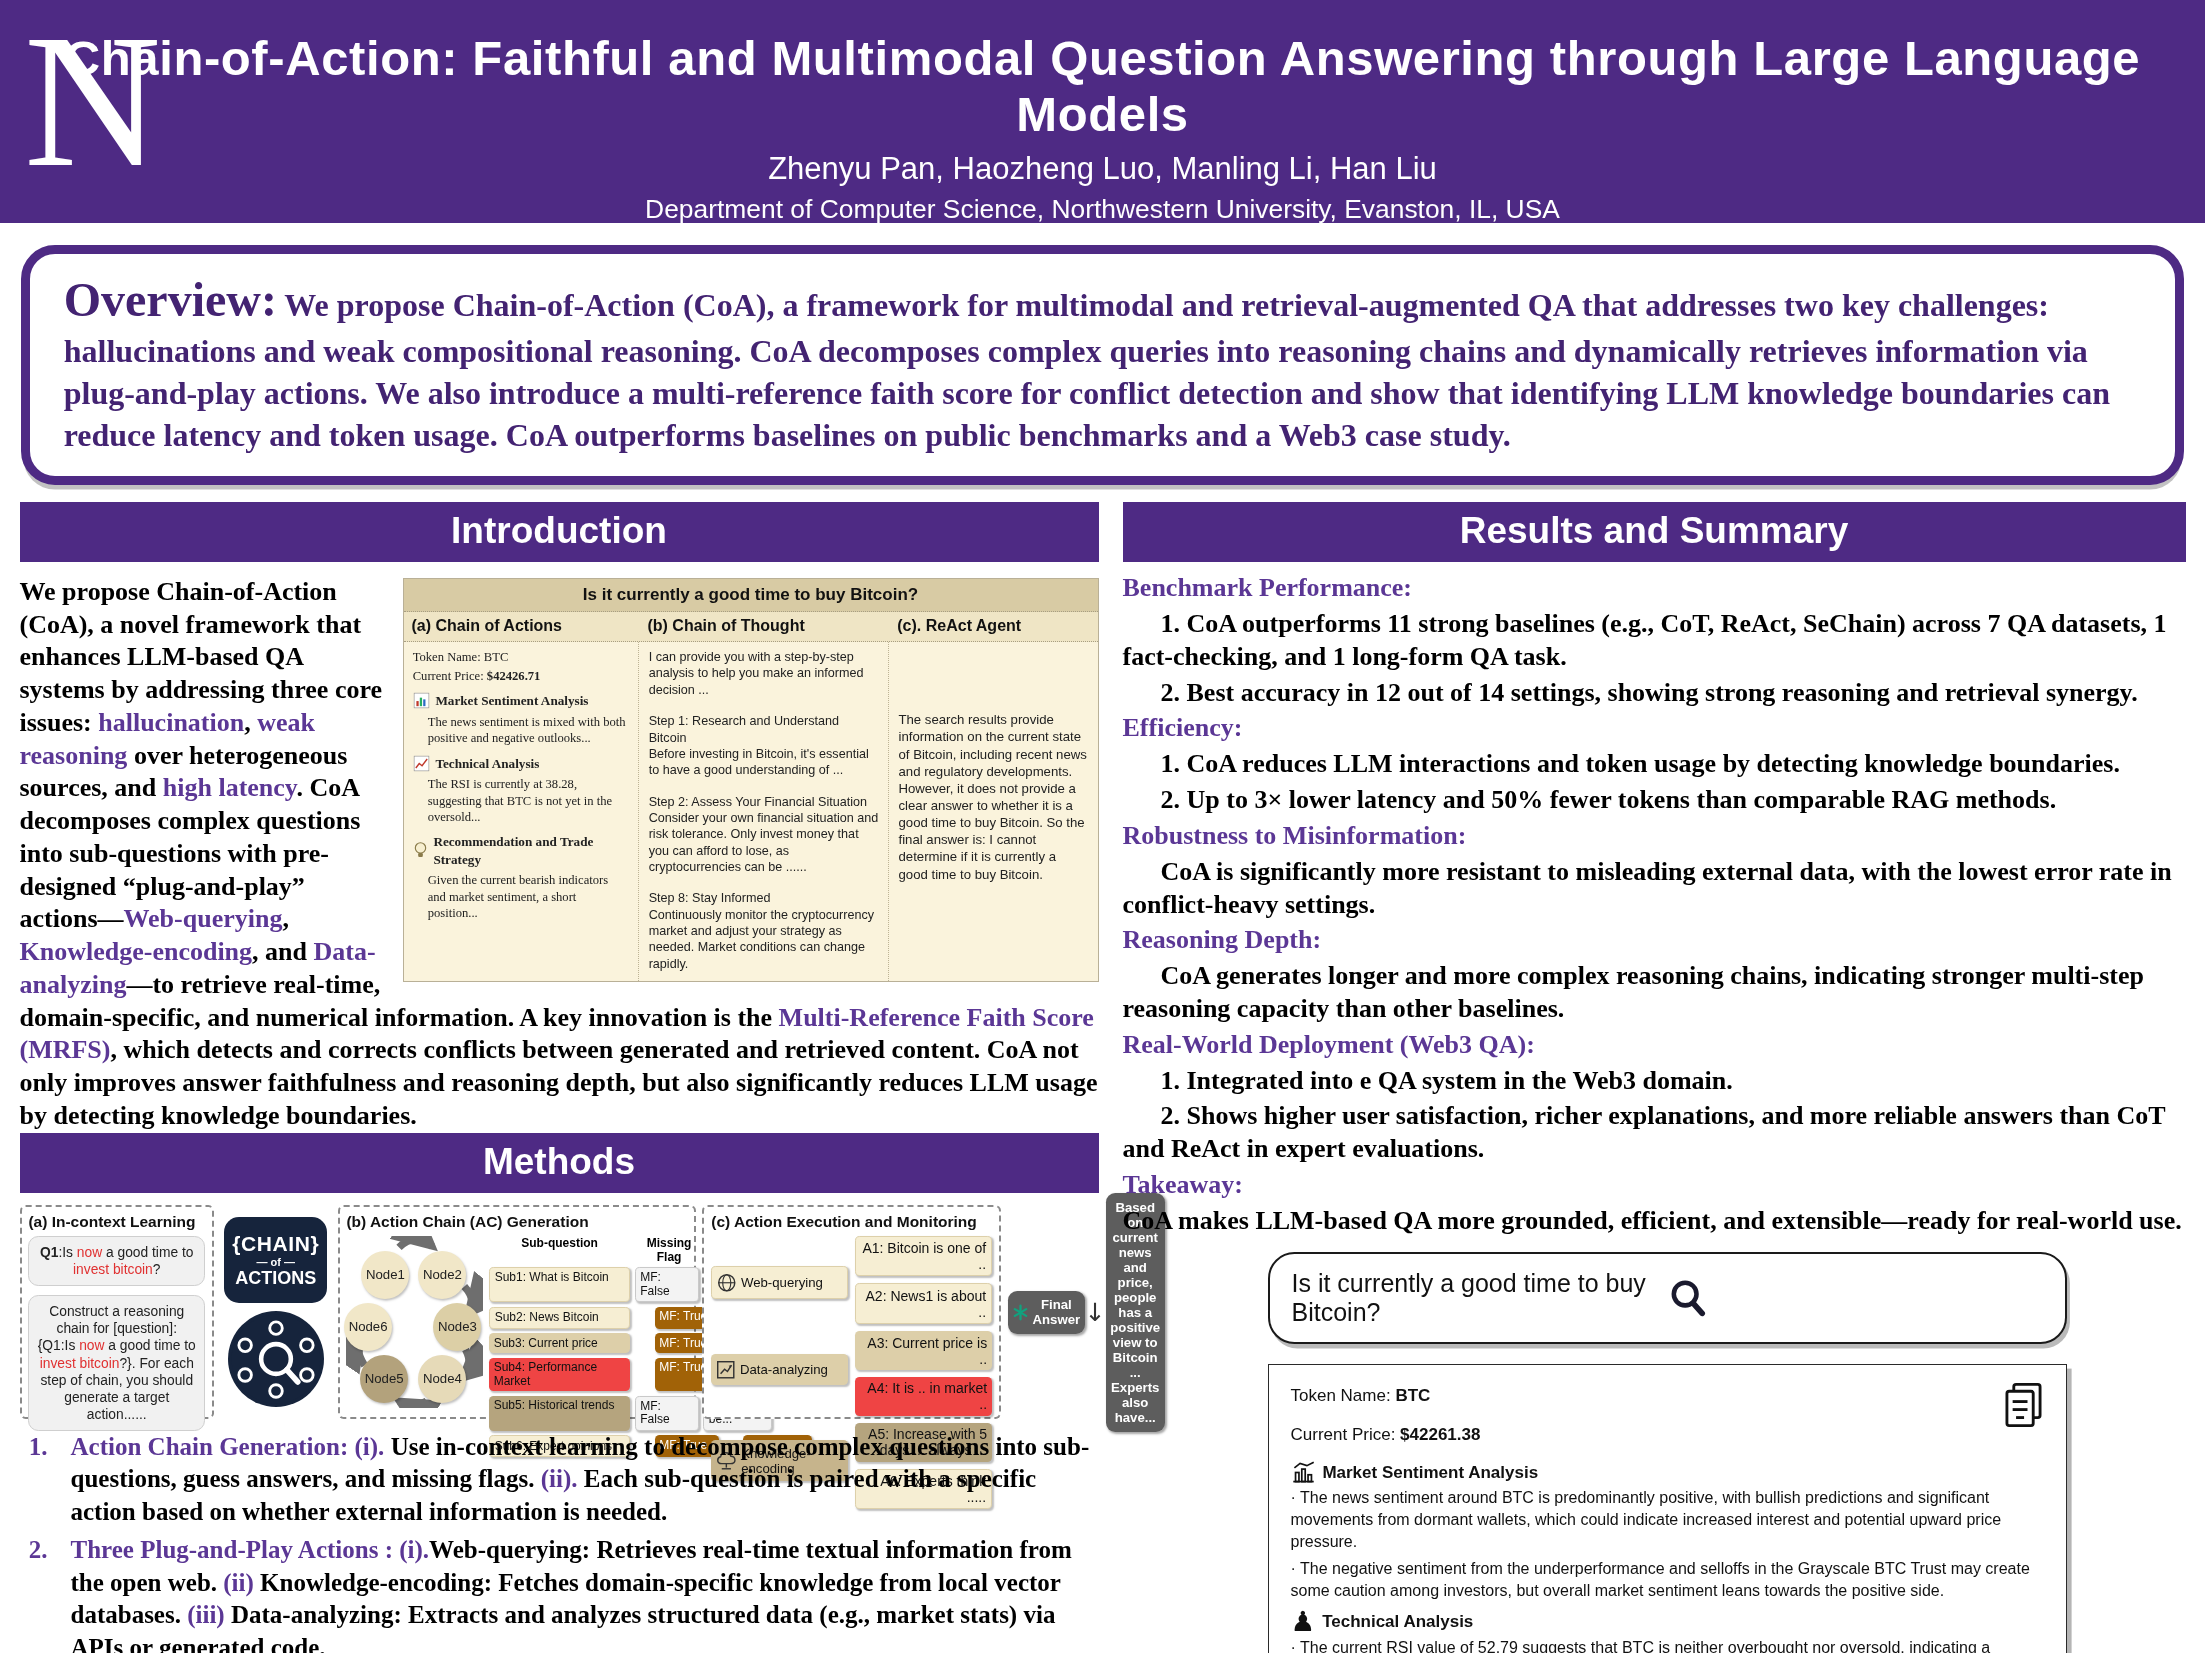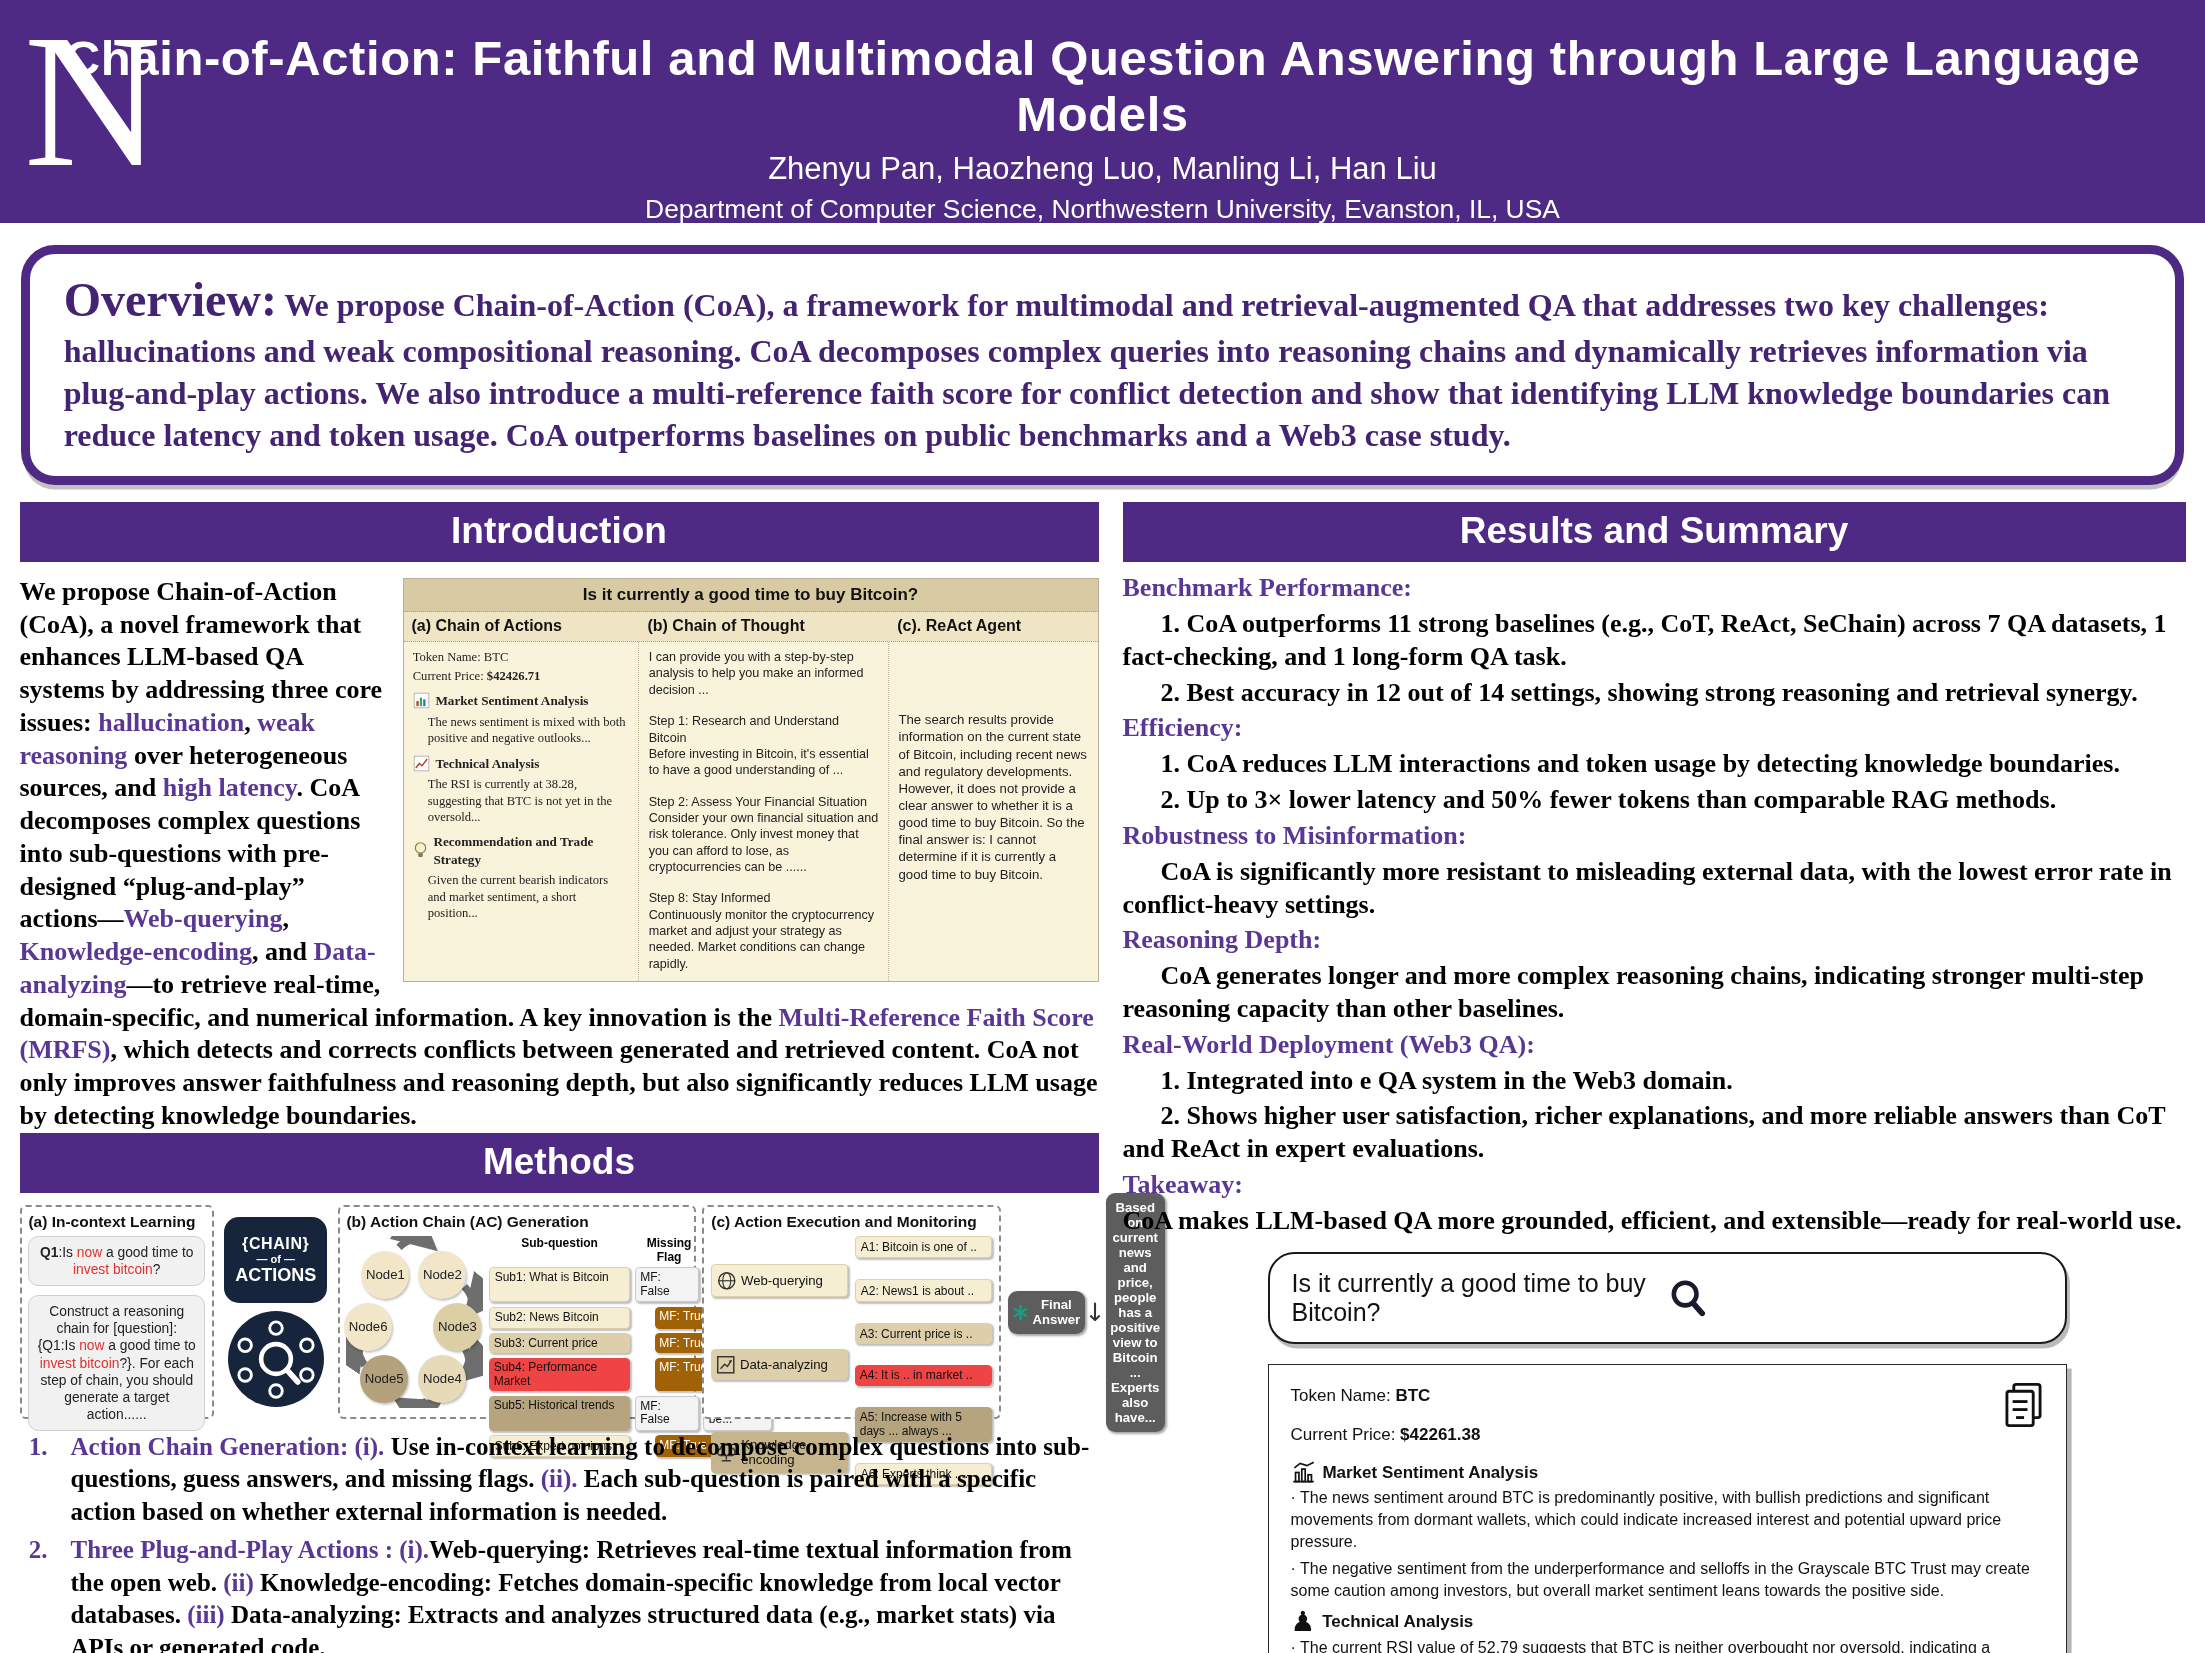--- a/index.html
+++ b/index.html
@@ -48,21 +48,21 @@
   
   .mfig { display:flex; gap:6.9px; margin-top:12.6px; font-family:"Liberation Sans", sans-serif; height:214px; }
   .mpanel { border:2.3px dashed #8a8a8a; border-radius:5.7px; padding:5.7px 6.9px; background:#fff; }
   .mp-label { font-weight:bold; font-size:15.5px; margin-bottom:4.6px; color:#111; }
   .mp-a { width:195px; }
   .icl-box { background:#f1f1f1; border:0.6px solid #cfcfcf; border-radius:10.3px; padding:6.9px 8px; text-align:center;
              font-size:13.8px; line-height:1.25; margin-bottom:9px; color:#222;}
   .logocol { width:110px; display:flex; flex-direction:column; align-items:center; justify-content:center; gap:8px; }
   .chainbadge { width:103px; height:86px; background:#16243c; border-radius:15px; color:#fff; text-align:center;
                 display:flex; flex-direction:column; justify-content:center; font-weight:bold; }
-  .cb1 { font-size:16px; letter-spacing:0.6px;}
+  .cb1 { font-size:21px; letter-spacing:0.6px;}
   .cb2 { font-size:11px; }
   .cb3 { font-size:18px; }
   .emblem { width:96px; height:96px; border-radius:50%; background:#16243c; position:relative; }
   .mp-b { width:358px; }
   .mp-b-inner { display:flex; gap:5.7px; }
   .ring { position:relative; width:137px; height:172px; flex:none; }
   .node { position:absolute; width:48px; height:48px; border-radius:50%; display:flex; align-items:center; justify-content:center;
           font-size:13.2px; color:#222; box-shadow:1.1px 1.7px 2.3px rgba(0,0,0,.25); }
   .subtable { flex:1; }
   .strow { display:flex; gap:4.6px; margin-bottom:4.6px; }
@@ -77,21 +77,21 @@
   .tone-mid2 { background:#ef4444; }
   .tone-dark { background:#B5A47E; }
   .slate { background:#a16207; color:#fff; border:none;margin-left:20px; }
   .white { background:#f3f3f3; border:0.6px solid #c9c9c9; }
   .mp-c { width:299px; }
   .mp-c-inner { display:flex; gap:6.9px; }
   .actions { width:137px; display:flex; flex-direction:column; justify-content:space-around; padding-top:10.3px; }
   .actchip { display:flex; align-items:center; gap:4.6px; border-radius:4.6px; padding:5.7px 4.6px; font-size:13.2px;
              box-shadow:1.1px 1.1px 1.7px rgba(0,0,0,.25); margin-bottom:15px; color:#111;}
   .answers { flex:1; }
-  .anschip { border-radius:4.6px; font-size:12px; padding:3.4px 4.6px; margin-bottom:21px; box-shadow:1.1px 1.1px 1.7px rgba(0,0,0,.25); color:#111;}
+  .anschip { border-radius:4.6px; font-size:14px; padding:3.4px 4.6px; margin-bottom:7px; box-shadow:1.1px 1.1px 1.7px rgba(0,0,0,.25); color:#111;text-align:right;}
   .finalcol { width:91px; display:flex; flex-direction:row; align-items:center; }
   .darkbox { background:#5d5d5d; color:#fff; border-radius:9.2px; font-weight:bold; font-size:13.2px; text-align:center;
              padding:6.9px 4.6px; width:100%; box-shadow:1.7px 1.7px 2.3px rgba(0,0,0,.35); }
   .fa-top { display:flex; align-items:center; gap:3.4px; justify-content:center; }
   .downarrow { font-size:25px; color:#333; line-height:1; margin:1.1px 0; font-family:"DejaVu Sans", sans-serif;}
 
   
   .mlist { margin-top:11.5px; }
   .mli { position:relative; padding-left:51px; font-size:25px; font-weight:bold; line-height:1.3; margin-bottom:5.7px; color:#000;}
   .mli .num { position:absolute; left:9.2px; top:0; color:#5b3795; }

